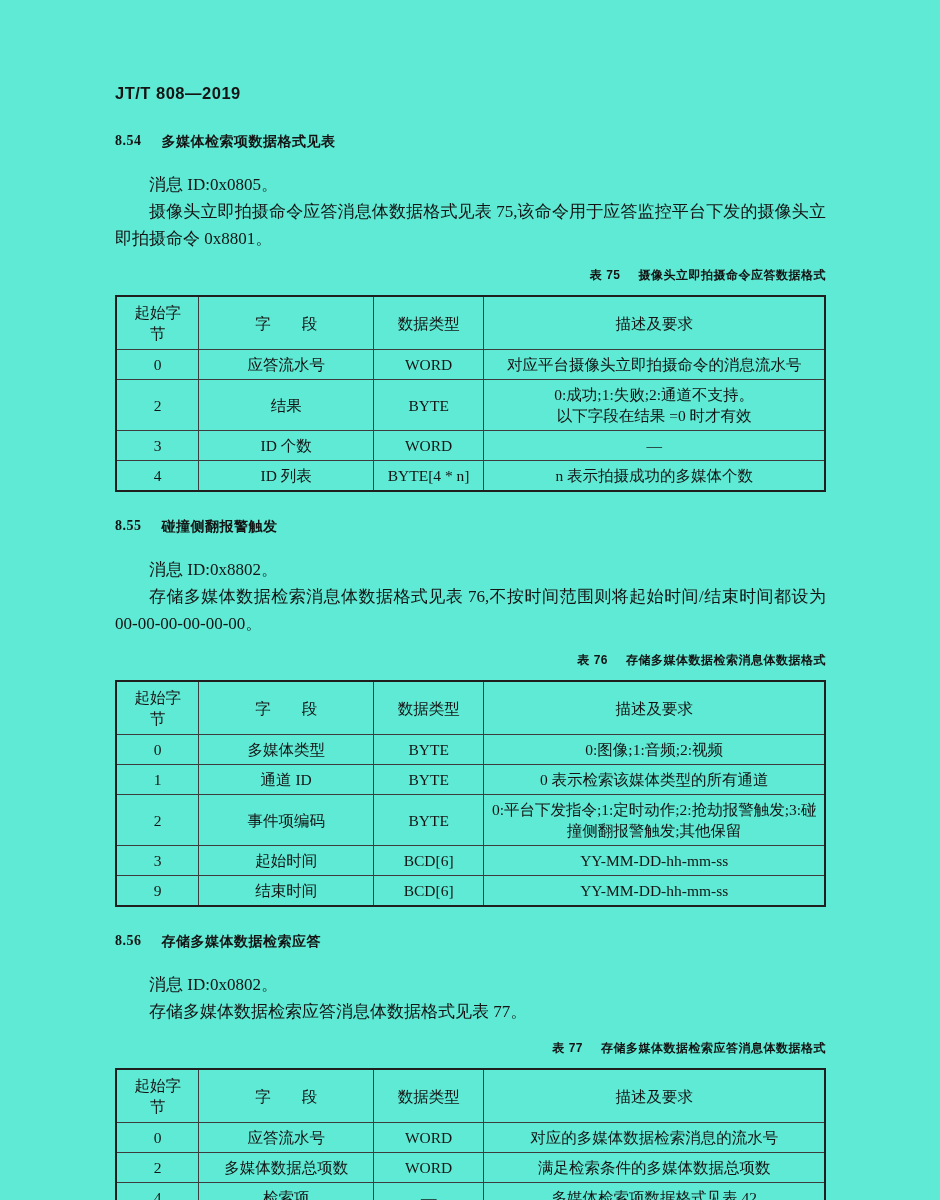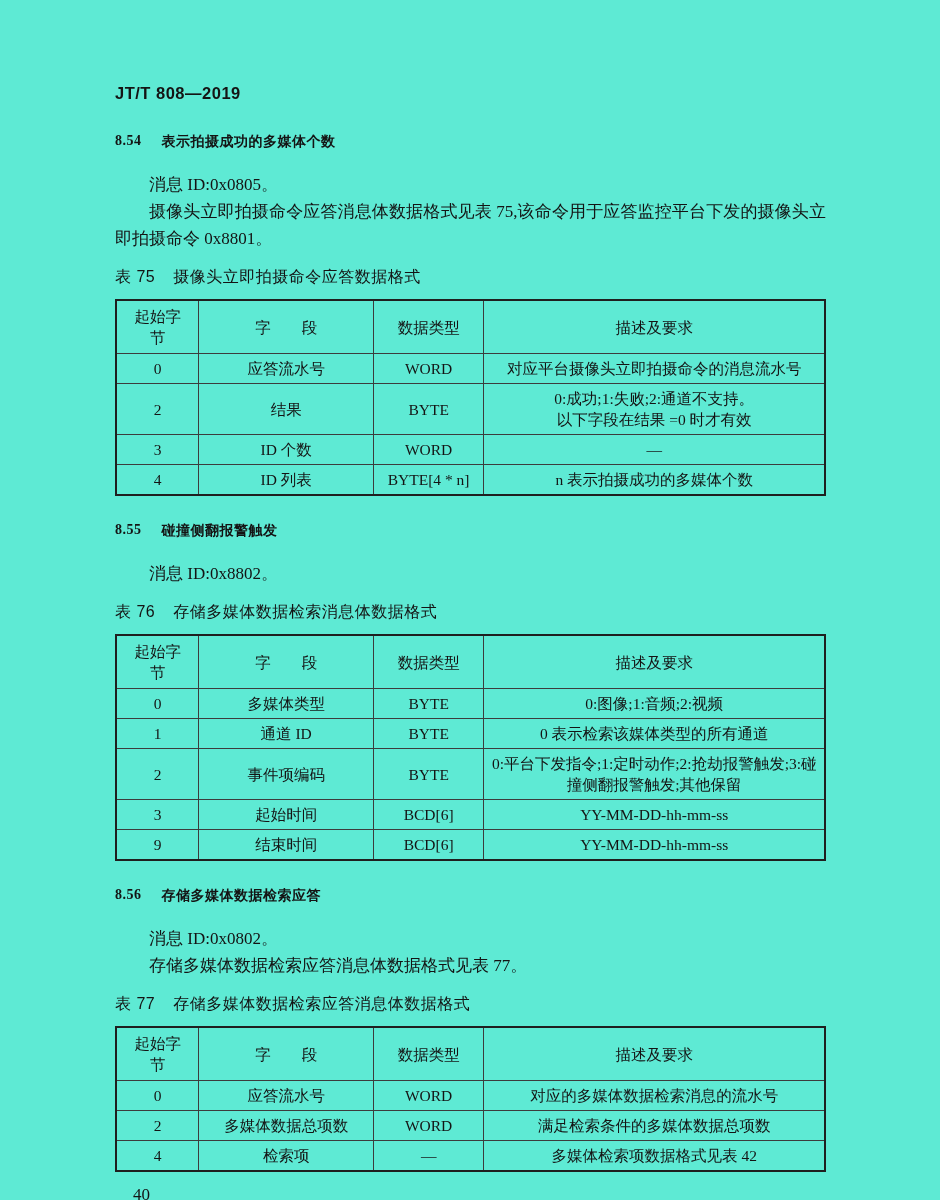--- a/index.html
+++ b/index.html
@@ -31,24 +31,24 @@
   }
   .section-heading .sec-num { margin-right:20px; }
   .para {
     font-size:17px;
     line-height:27px;
     margin:0;
     text-indent:2em;
     text-align:justify;
   }
   .table-caption {
-    text-align:left;
+    text-align:right;
     font-family:"Liberation Sans","DejaVu Sans",sans-serif;
-    font-weight:normal;
-    font-size:16px;
+    font-weight:bold;
+    font-size:12px;
     margin:15px 0 11px 0;
     letter-spacing:0.5px;
   }
   .table-caption .cap-label { margin-right:18px; }
   table.data-table {
     width:100%;
     border-collapse:collapse;
     table-layout:fixed;
     border:2px solid #1f1f1f;
   }
@@ -75,21 +75,21 @@
 </head>
 <body>
 
 <div class="page">
 
   <div class="running-head">JT/T 808—2019</div>
 
   <div>
     <div class="section-heading">
       <span class="sec-num">8.54</span>
-      <span>表示拍摄成功的多媒体个数</span>
+      <span>多媒体检索项数据格式见表</span>
     </div>
     <p class="para">消息 ID:0x0805。</p>
     <p class="para">摄像头立即拍摄命令应答消息体数据格式见表 75,该命令用于应答监控平台下发的摄像头立即拍摄命令 0x8801。</p>
 
     <div class="table-caption">
       <span class="cap-label">表 75</span><span>摄像头立即拍摄命令应答数据格式</span>
     </div>
     <table class="data-table">
       <colgroup>
           <col style="width:11.7%">
@@ -132,20 +132,21 @@
     </tbody>
       </table>
   </div>
 
   <div class="section after-table">
     <div class="section-heading">
       <span class="sec-num">8.55</span>
       <span>碰撞侧翻报警触发</span>
     </div>
     <p class="para">消息 ID:0x8802。</p>
+    <p class="para">存储多媒体数据检索消息体数据格式见表 76,不按时间范围则将起始时间/结束时间都设为 00-00-00-00-00-00。</p>
 
     <div class="table-caption">
       <span class="cap-label">表 76</span><span>存储多媒体数据检索消息体数据格式</span>
     </div>
     <table class="data-table">
       <colgroup>
           <col style="width:11.7%">
           <col style="width:24.6%">
           <col style="width:15.6%">
           <col style="width:48.1%">

